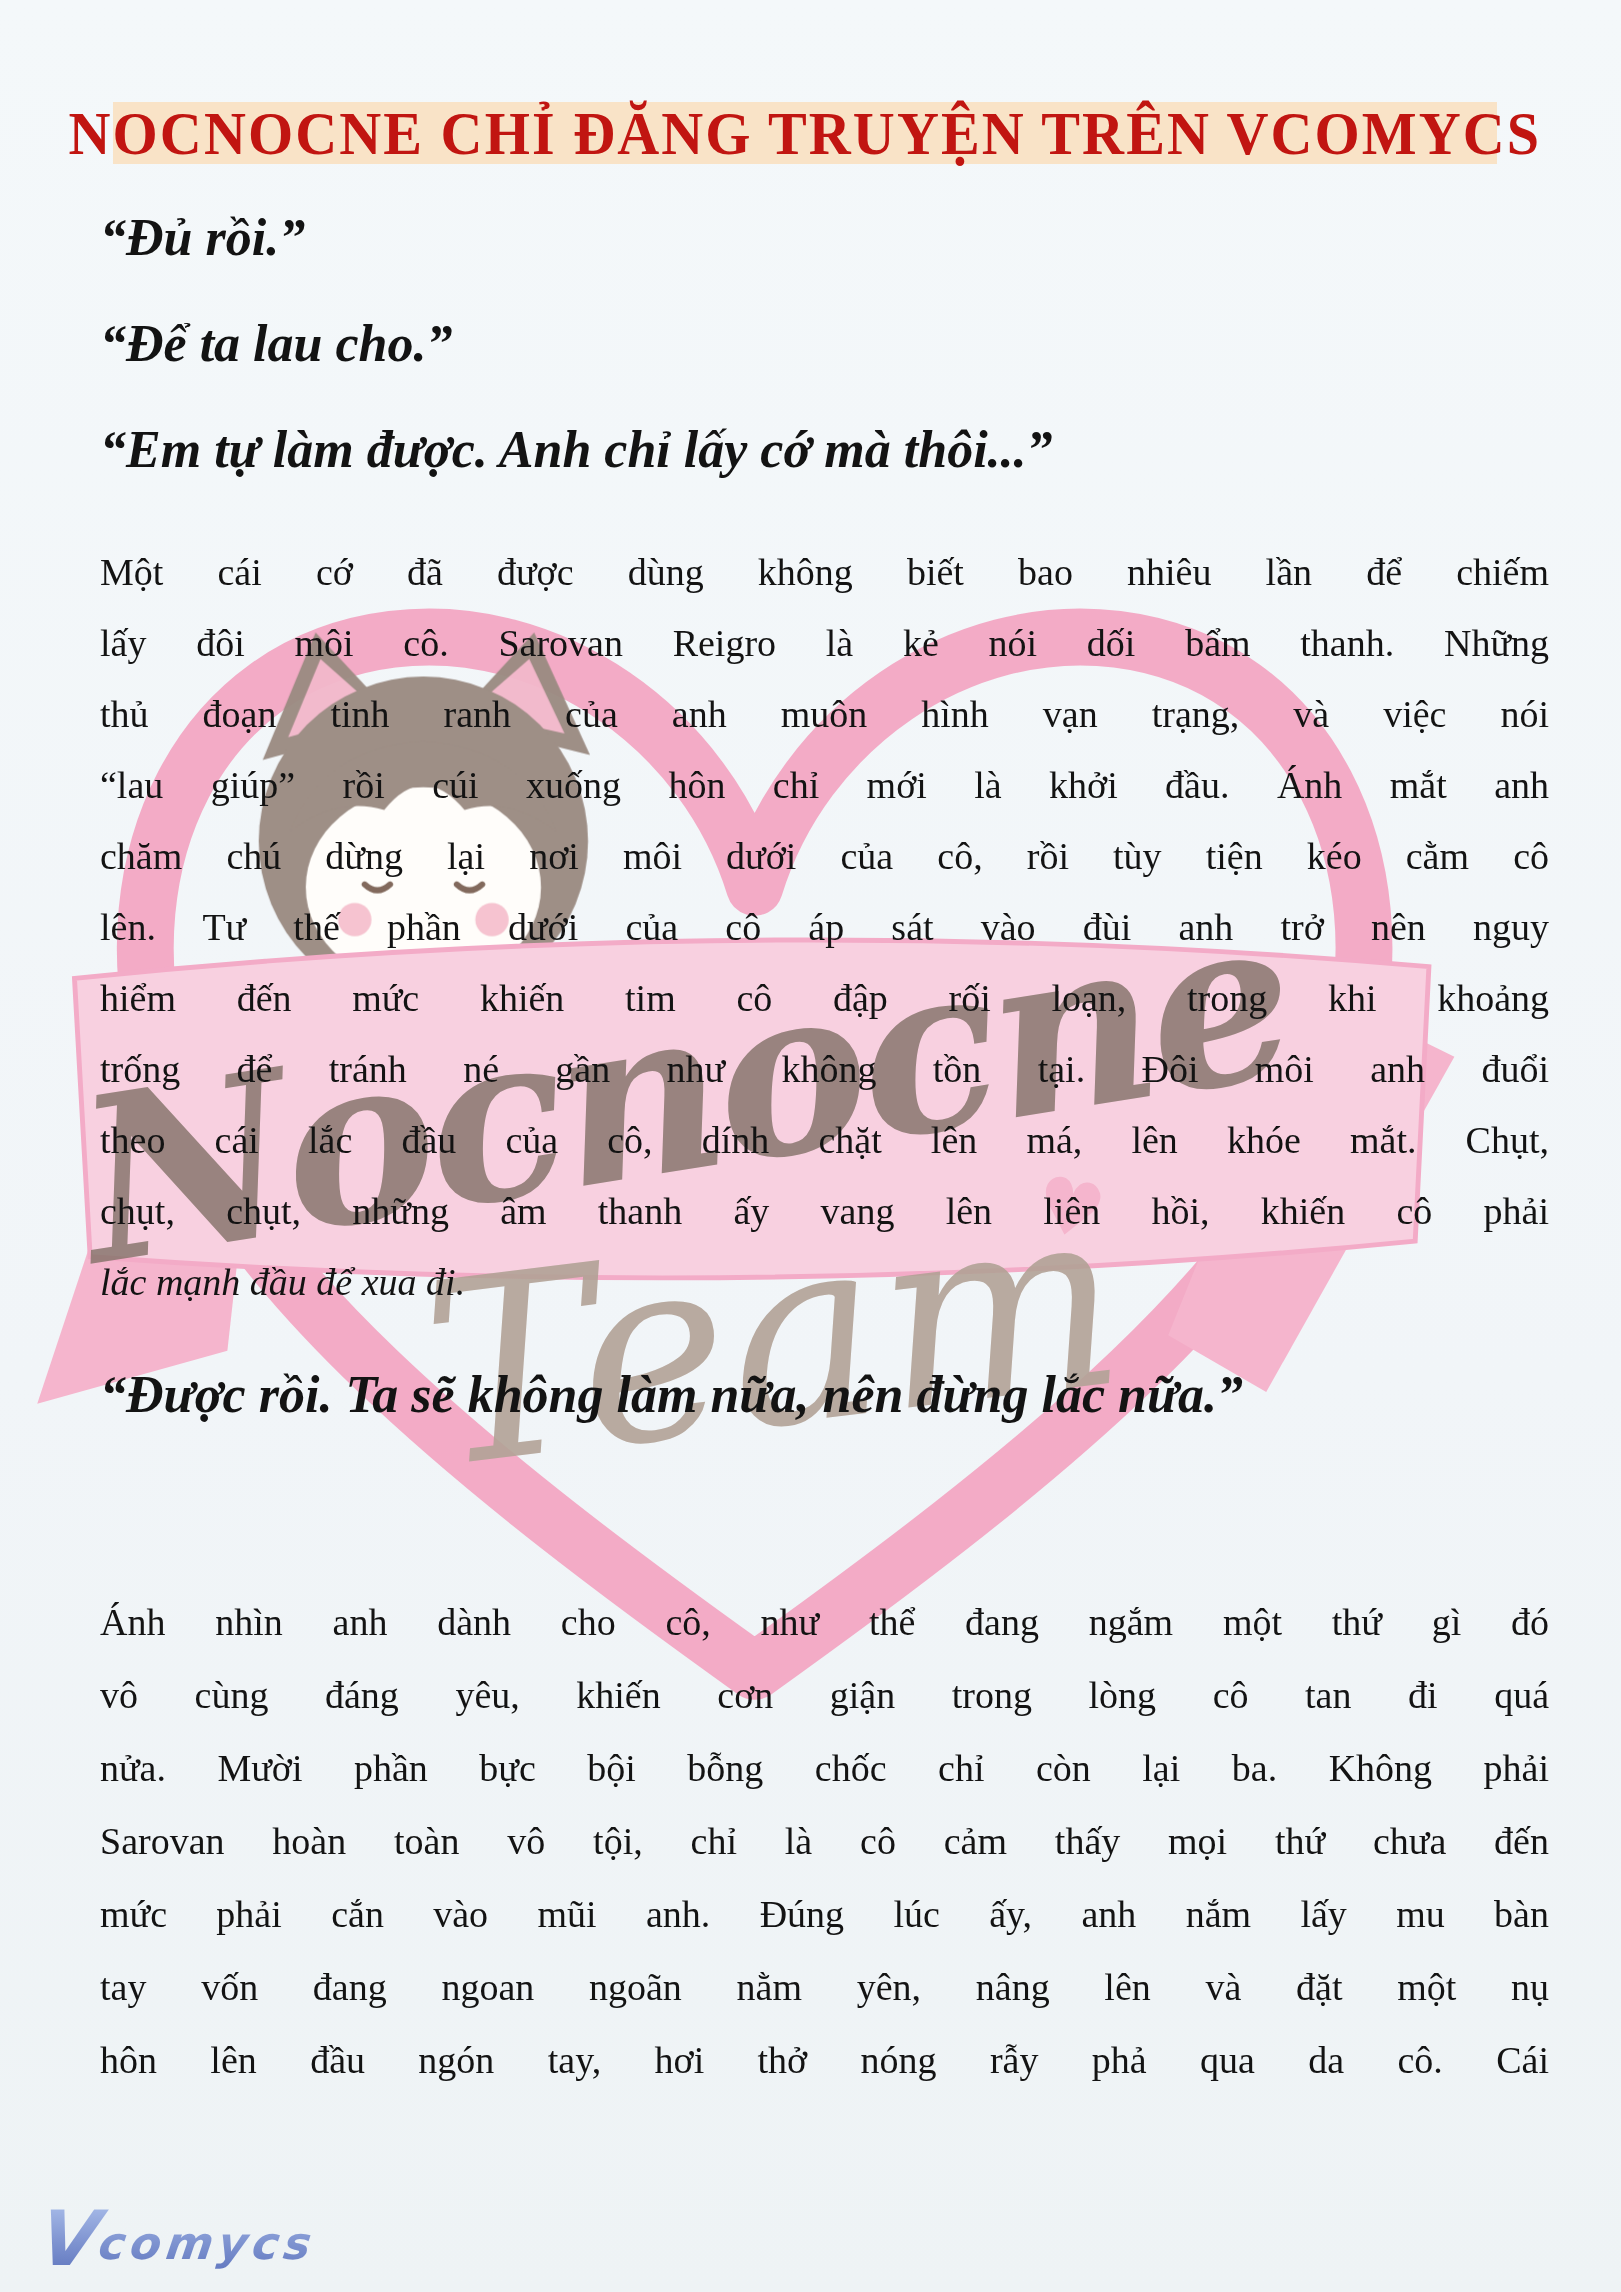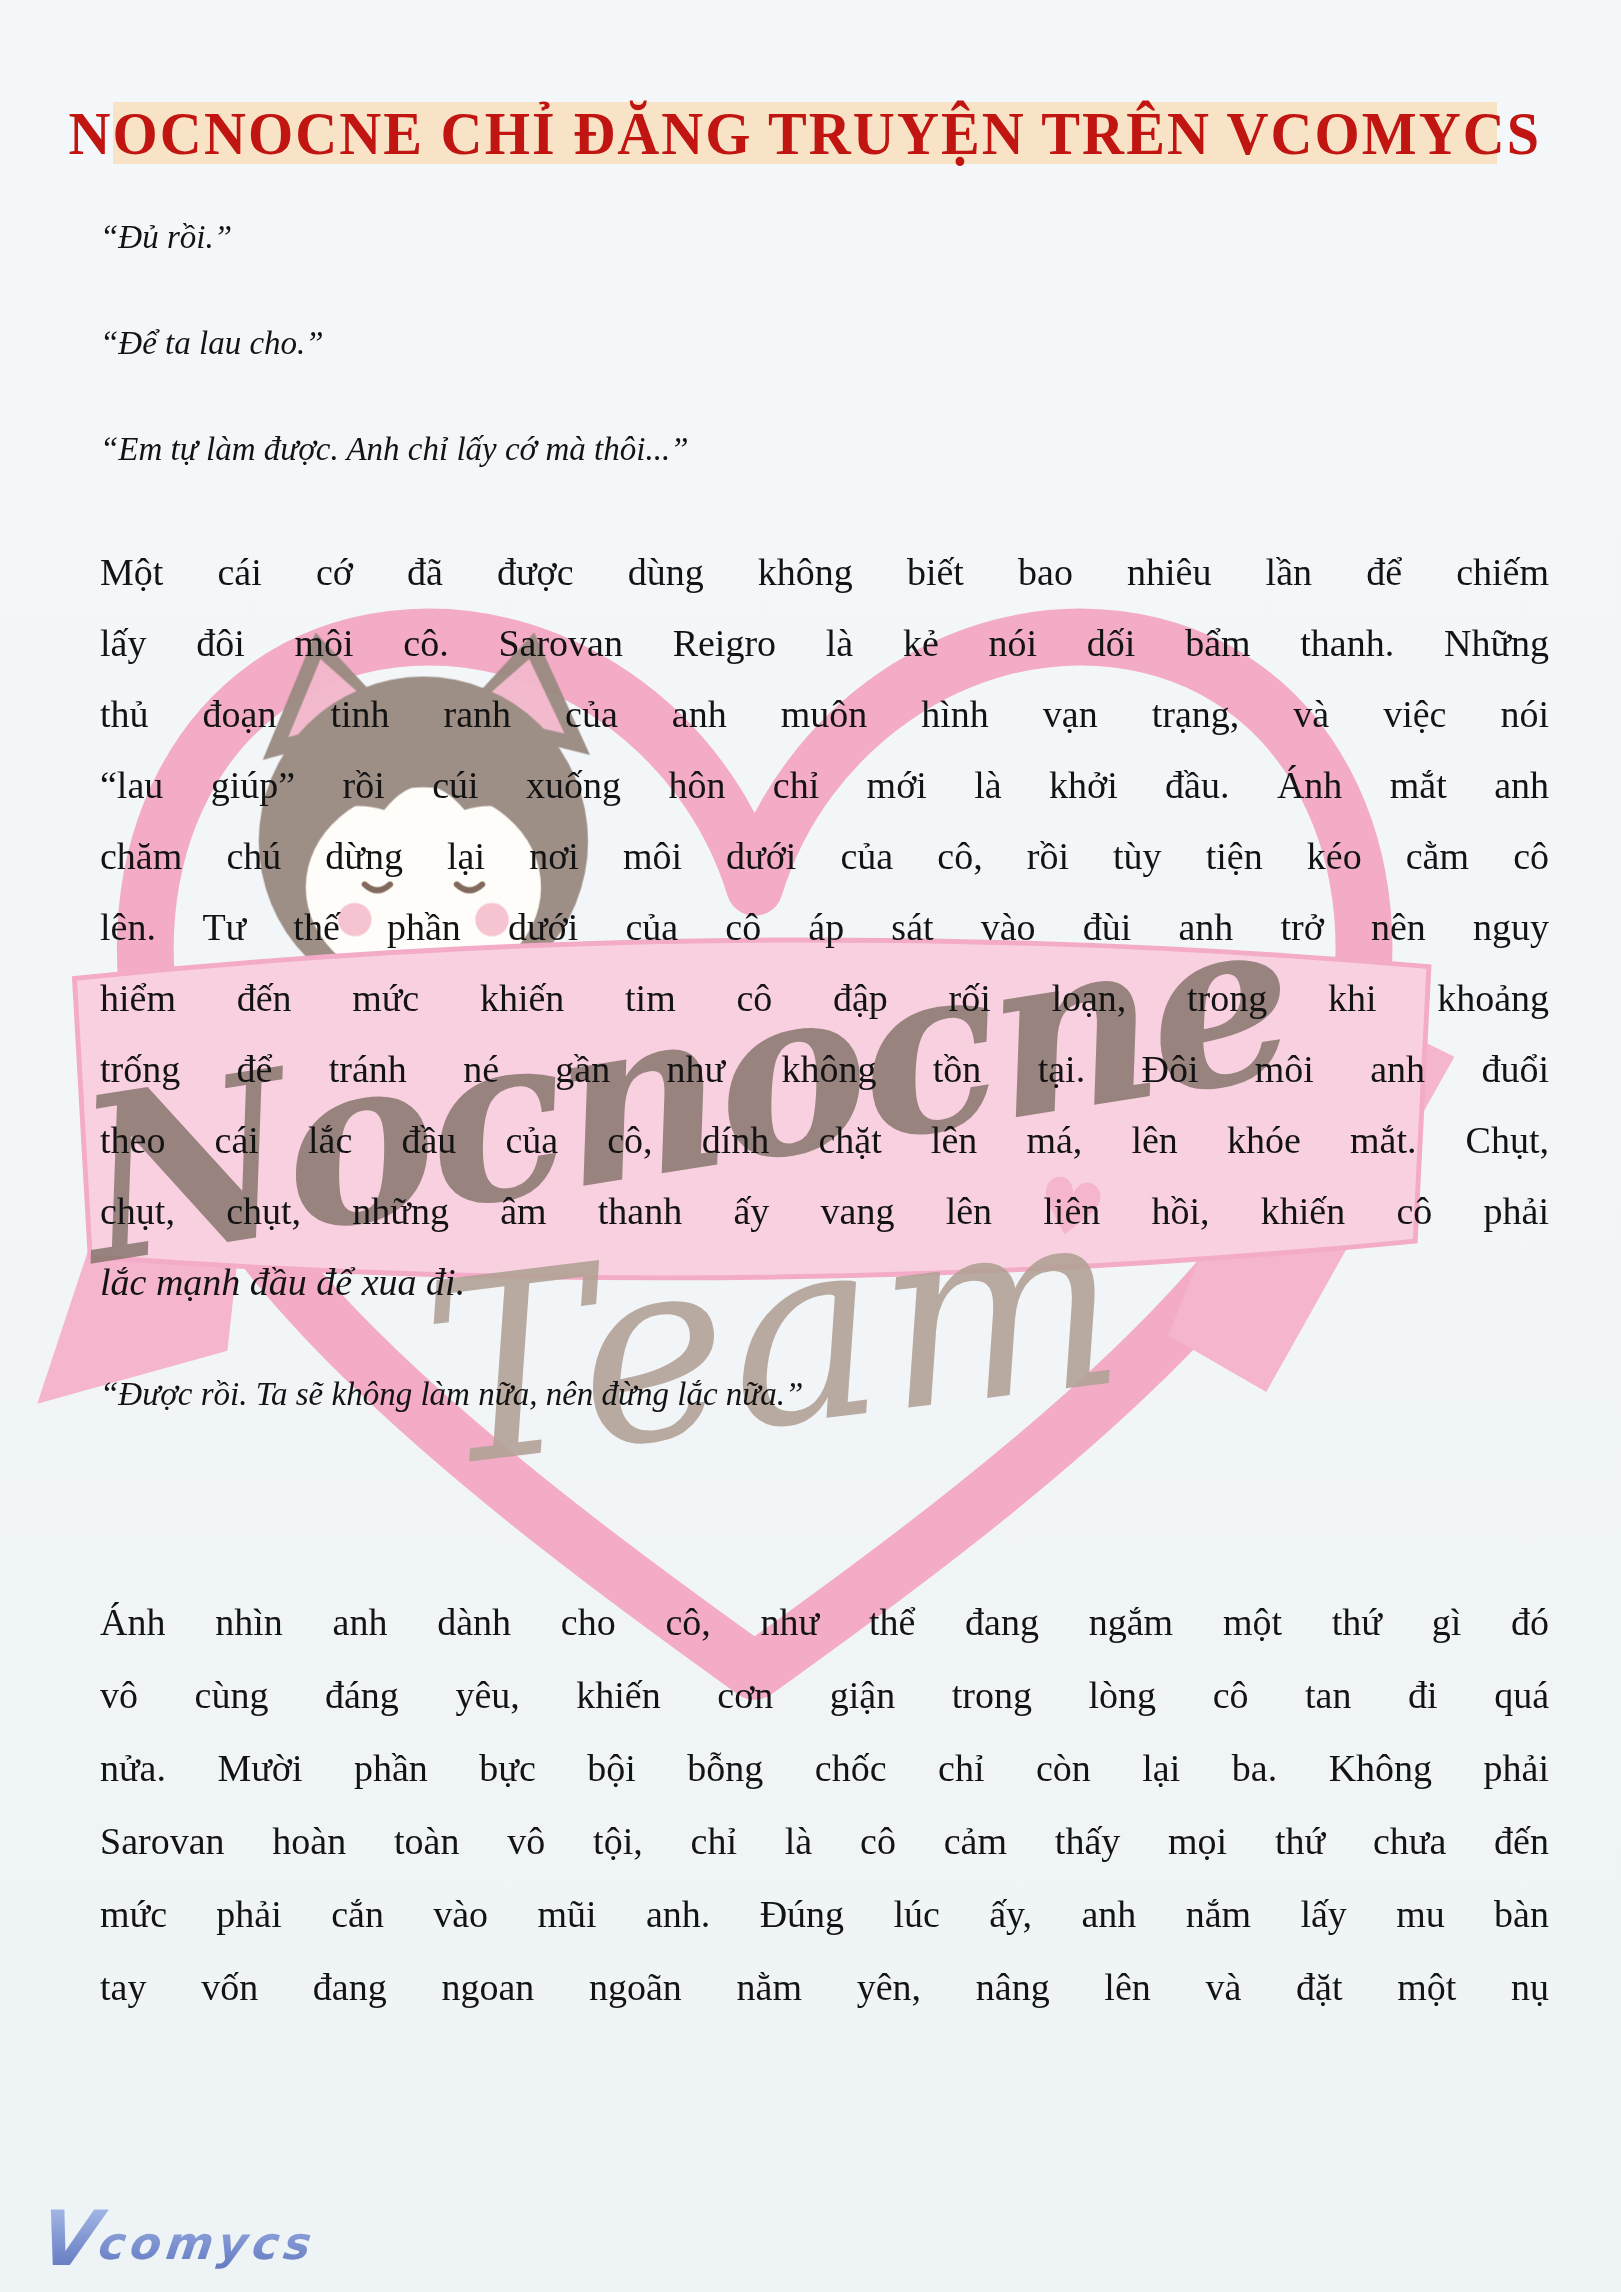--- a/index.html
+++ b/index.html
@@ -17,21 +17,21 @@
     background:#f9e3c7;display:flex;align-items:center;justify-content:center;
   }
   .banner span{
     font-family:"Liberation Serif",serif;font-weight:bold;
     font-size:57px;letter-spacing:2px;color:#c11511;white-space:nowrap;
     transform:scale(1.02,1.06);
   }
 
   .dialogue{
     position:absolute;left:88px;width:1451px;height:59px;line-height:59px;
-    font-size:33px;font-weight:normal;font-style:italic;color:#131313;white-space:nowrap;
+    font-size:52px;font-weight:bold;font-style:italic;color:#131313;white-space:nowrap;
   }
   .d1{top:208px;} .d2{top:314px;} .d3{top:420px;}
   .d4{top:1365px;} .d5{top:1473px;}
 
   .para{position:absolute;left:88px;width:1449px;color:#131313;}
   .p1{top:537px;}
   .p2{top:1586px;}
   .jline{
     font-size:38px;height:71px;line-height:71px;white-space:normal;
     text-align:justify;text-align-last:justify;overflow:hidden;
@@ -112,20 +112,21 @@
 
     <div class="dialogue d4">“Được rồi. Ta sẽ không làm nữa, nên đừng lắc nữa.”</div>
 
     <div class="para p2">
       <div class="jline">Ánh nhìn anh dành cho cô, như thể đang ngắm một thứ gì đó</div>
       <div class="jline">vô cùng đáng yêu, khiến cơn giận trong lòng cô tan đi quá</div>
       <div class="jline">nửa. Mười phần bực bội bỗng chốc chỉ còn lại ba. Không phải</div>
       <div class="jline">Sarovan hoàn toàn vô tội, chỉ là cô cảm thấy mọi thứ chưa đến</div>
       <div class="jline">mức phải cắn vào mũi anh. Đúng lúc ấy, anh nắm lấy mu bàn</div>
       <div class="jline">tay vốn đang ngoan ngoãn nằm yên, nâng lên và đặt một nụ</div>
+      <div class="jline">hôn lên đầu ngón tay, hơi thở nóng rẫy phả qua da cô. Cái</div>
     </div>
 
     <div class="logo">
       <span class="logo-v">V</span><span class="logo-rest">comycs</span>
     </div>
 
   </div>
 </div>
 
 

